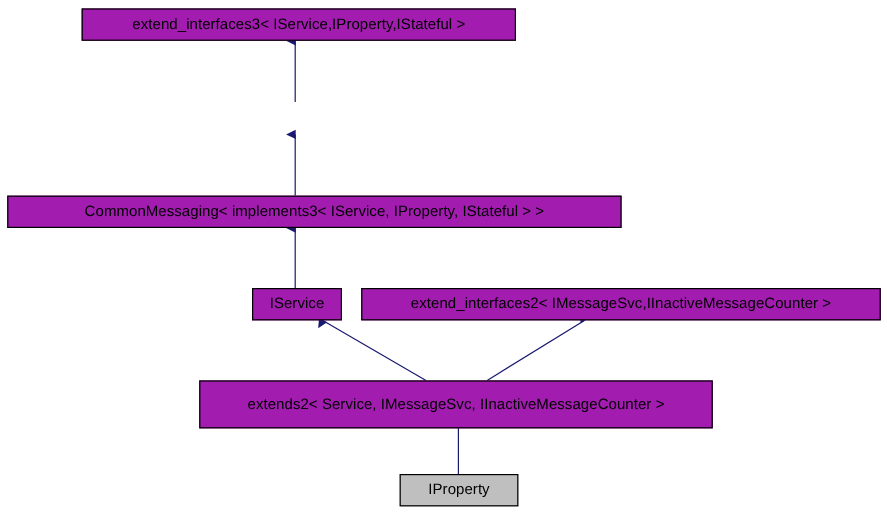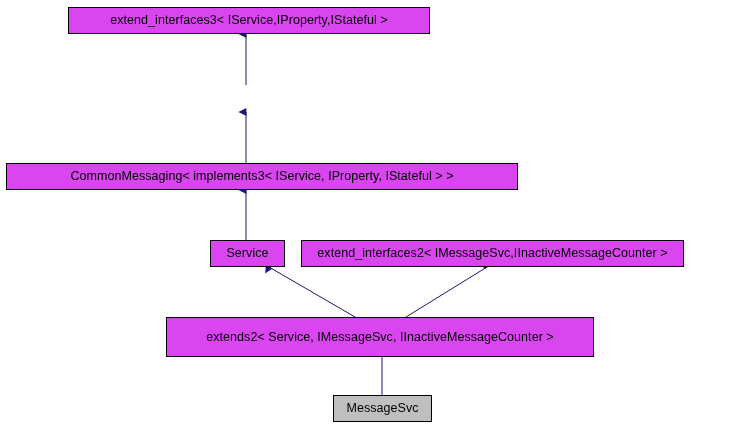--- a/index.html
+++ b/index.html
@@ -23,21 +23,21 @@
     left: 0;
     top: 0;
     width: 739px;
     height: 427px;
     pointer-events: none;
   }
   .node {
     position: absolute;
     box-sizing: border-box;
     border: 1px solid #000000;
-    background: #d946ef;
+    background: #a21caf;
     display: flex;
     align-items: center;
     justify-content: center;
     white-space: nowrap;
     overflow: hidden;
   }
   .node .node-label {
     font-size: 12.5px;
     line-height: 13px;
     color: #000000;
@@ -72,28 +72,28 @@
   <div class="node" style="left: 68px; top: 7px; width: 362px; height: 27px;">
     <span class="node-label">extend_interfaces3&lt; IService,IProperty,IStateful &gt;</span>
   </div>
 
 
   <div class="node" style="left: 6px; top: 163px; width: 512px; height: 27px;">
     <span class="node-label">CommonMessaging&lt; implements3&lt; IService, IProperty, IStateful &gt; &gt;</span>
   </div>
 
   <div class="node" style="left: 210px; top: 240px; width: 75px; height: 27px;">
-    <span class="node-label">Service</span>
+    <span class="node-label">IService</span>
   </div>
 
-  <div class="node" style="left: 301px; top: 240px; width: 383px; height: 27px;">
+  <div class="node" style="left: 301px; top: 240px; width: 433px; height: 27px;">
     <span class="node-label">extend_interfaces2&lt; IMessageSvc,IInactiveMessageCounter &gt;</span>
   </div>
 
   <div class="node" style="left: 166px; top: 317px; width: 428px; height: 40px;">
     <span class="node-label">extends2&lt; Service, IMessageSvc, IInactiveMessageCounter &gt;</span>
   </div>
 
   <div class="node highlight" style="left: 333px; top: 395px; width: 99px; height: 27px;">
-    <span class="node-label">MessageSvc</span>
+    <span class="node-label">IProperty</span>
   </div>
 
 </div>
 
 </body></html>

